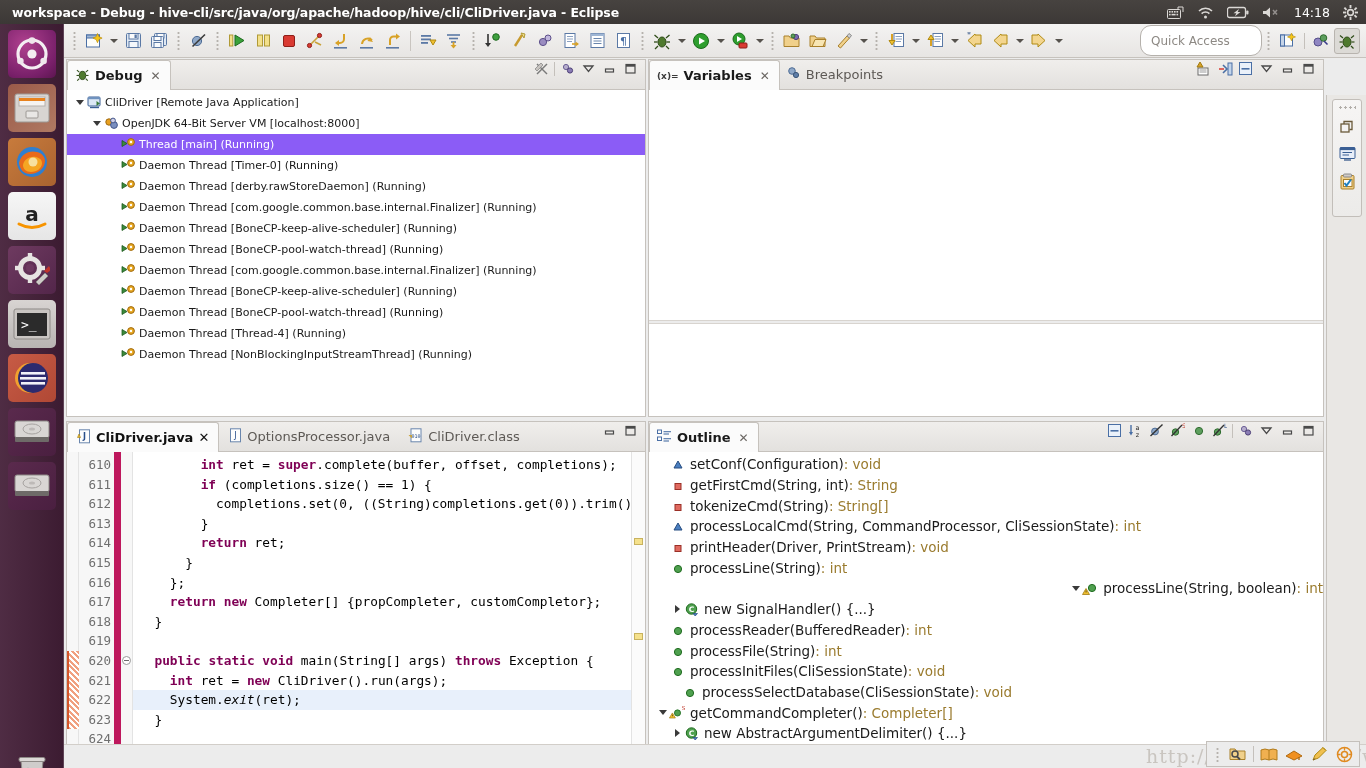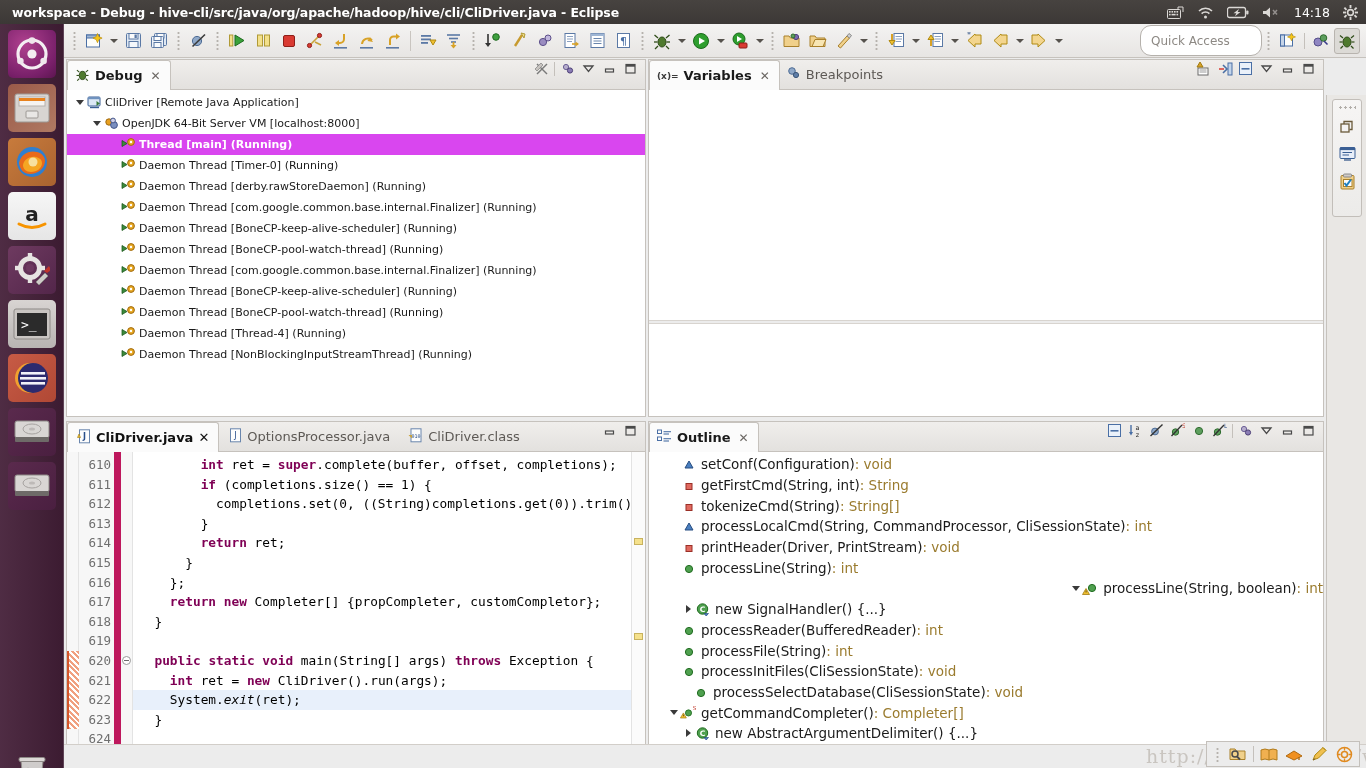--- a/index.html
+++ b/index.html
@@ -139,21 +139,21 @@
   .part-toolbar{
     margin-left:auto; display:flex; align-items:center; gap:4px;
     padding:0 6px 3px 6px;
   }
   .vt-icon{ width:17px;height:17px; display:flex;align-items:center;justify-content:center; }
   .part-body{ position:absolute; left:0; right:0; top:30px; bottom:0; overflow:hidden; background:#fff; }
 
   
   .tree { padding: 2px 0 0 0; font-size:11px; color:#1a1a1a; }
   .trow{ display:flex; align-items:center; height:21px; white-space:nowrap; }
-  .trow.sel{ background:#d946ef; color:#fff;font-weight:bold; }
+  .trow.sel{ background:#8b5cf6; color:#fff; }
   .twist{ width:13px; display:flex; align-items:center; justify-content:center; }
   .twist i{ width:0;height:0;border-left:4px solid transparent;border-right:4px solid transparent;border-top:5px solid #3a3a3a; }
   .tico{ width:16px; height:16px; margin-right:3px; display:flex;align-items:center;justify-content:center; flex:0 0 16px;}
 
   
   #editor-part .part-tabs{ background: linear-gradient(to bottom,#f0eeec,#e3e1de); }
   .etab{
     display:flex; align-items:center; gap:5px; height:29px; padding:0 9px;
     font-size:13px; color:#5d5955; white-space:nowrap; cursor:default;
   }
@@ -191,21 +191,21 @@
     color:#000; white-space:pre;
   }
   #code-lines .cl{ height:19.6px; line-height:19.6px; padding-left:6px; }
   #code-lines .cl.hl{ background:#e8f0fb; }
   .kw{ color:#7f0055; font-weight:bold; }
   .it{ font-style:italic; }
   #ov-ruler{ width:14px; background:#fbfbfb; border-left:1px solid #e3e3e3; position:relative;}
   .ov-mark{ position:absolute; right:2px; width:9px;height:7px; background:#f5e18c; border:1px solid #c8b25e; }
 
   
-  .olist{ padding:2px 0 0 0; font-size:13.5px;margin-left:11px; }
+  .olist{ padding:2px 0 0 0; font-size:13.5px; }
   .orow{ display:flex; align-items:center; height:20.7px; white-space:nowrap; }
   .oarrow{ width:12px; display:flex;align-items:center;justify-content:center; }
   .oarrow i.down{ width:0;height:0;border-left:4px solid transparent;border-right:4px solid transparent;border-top:5px solid #3a3a3a; }
   .oarrow i.right{ width:0;height:0;border-top:4px solid transparent;border-bottom:4px solid transparent;border-left:5px solid #3a3a3a; }
   .oico{ width:17px; height:16px; margin-right:4px; display:flex;align-items:center;justify-content:center; position:relative; flex:0 0 17px;}
   .oname{ color:#1a1a1a; }
   .otype{ color:#9a7b2e; }
 
   
   #trim-stack{

